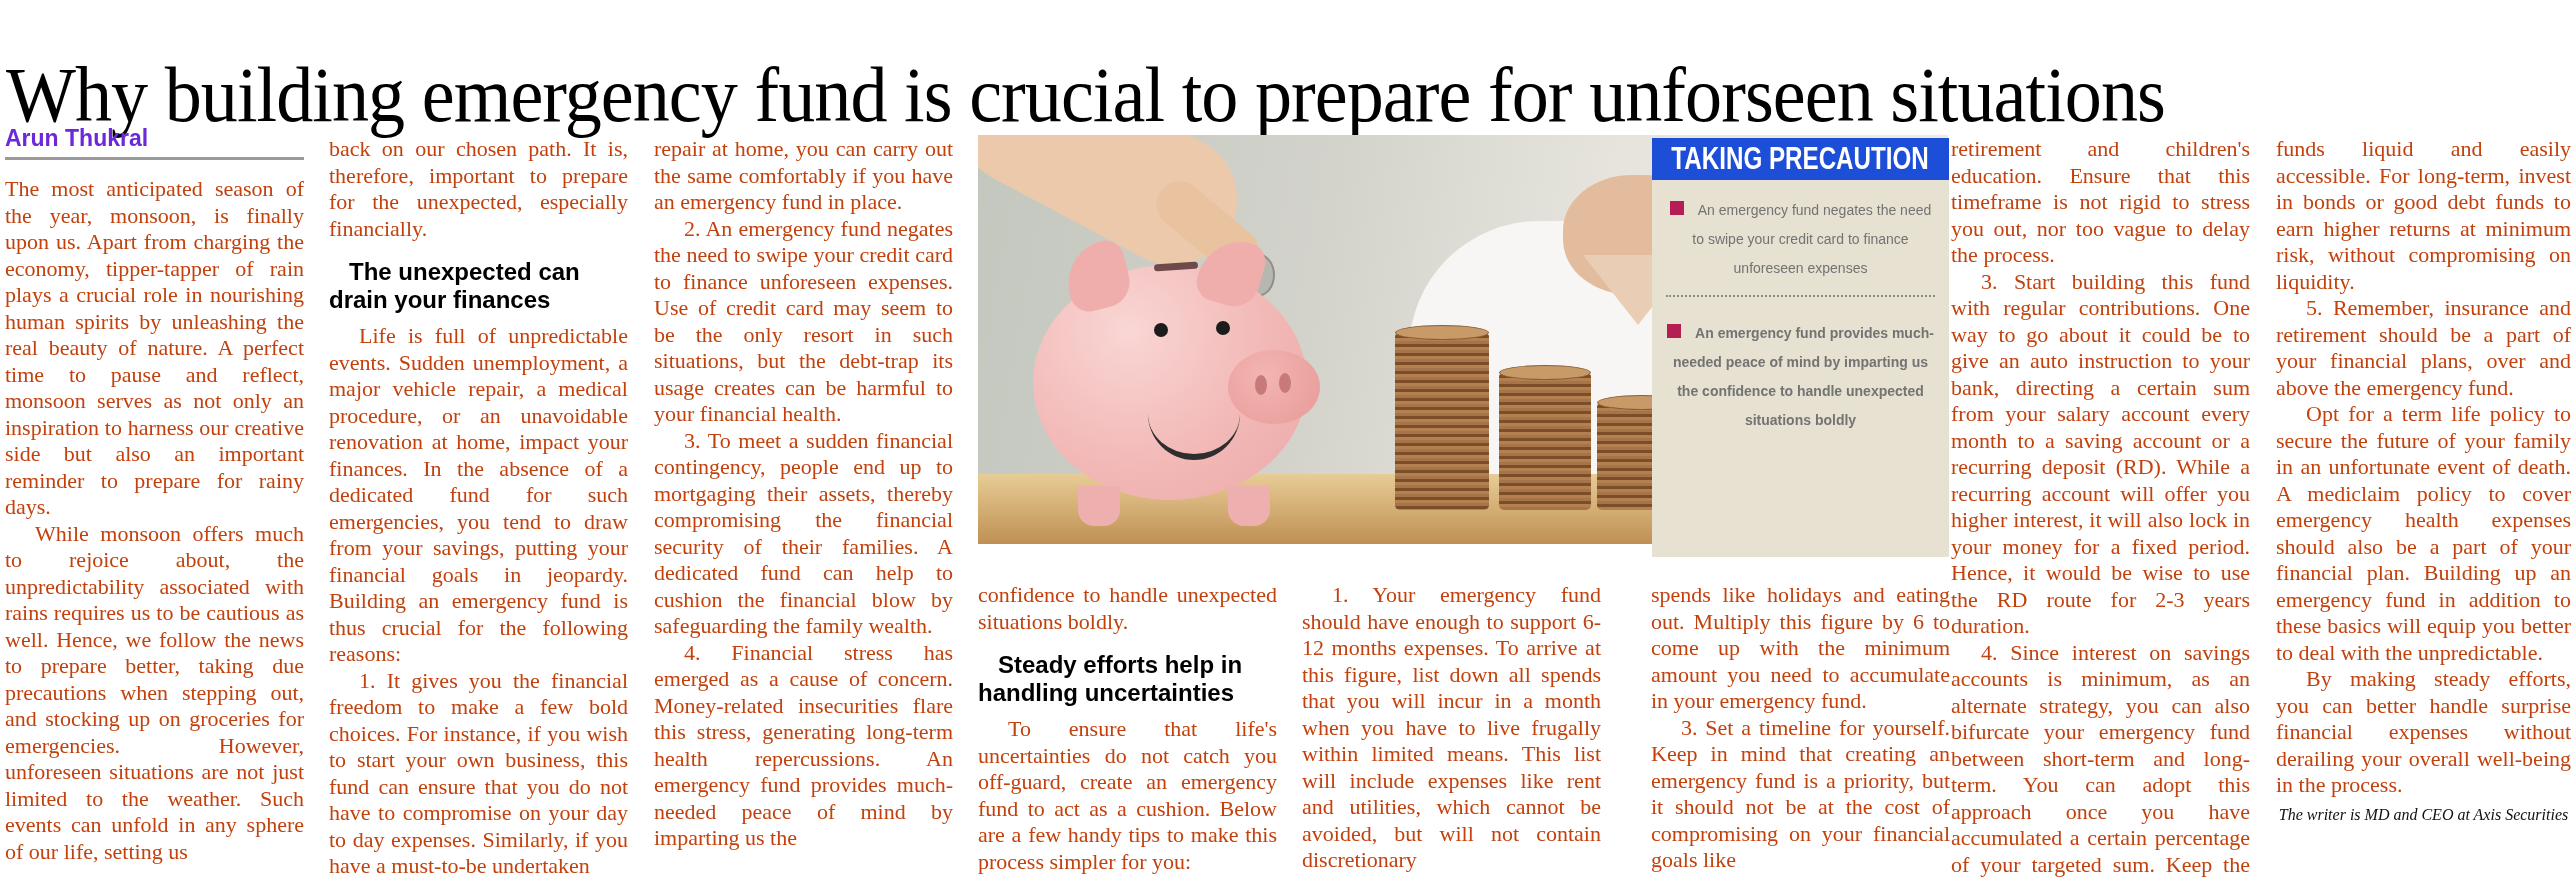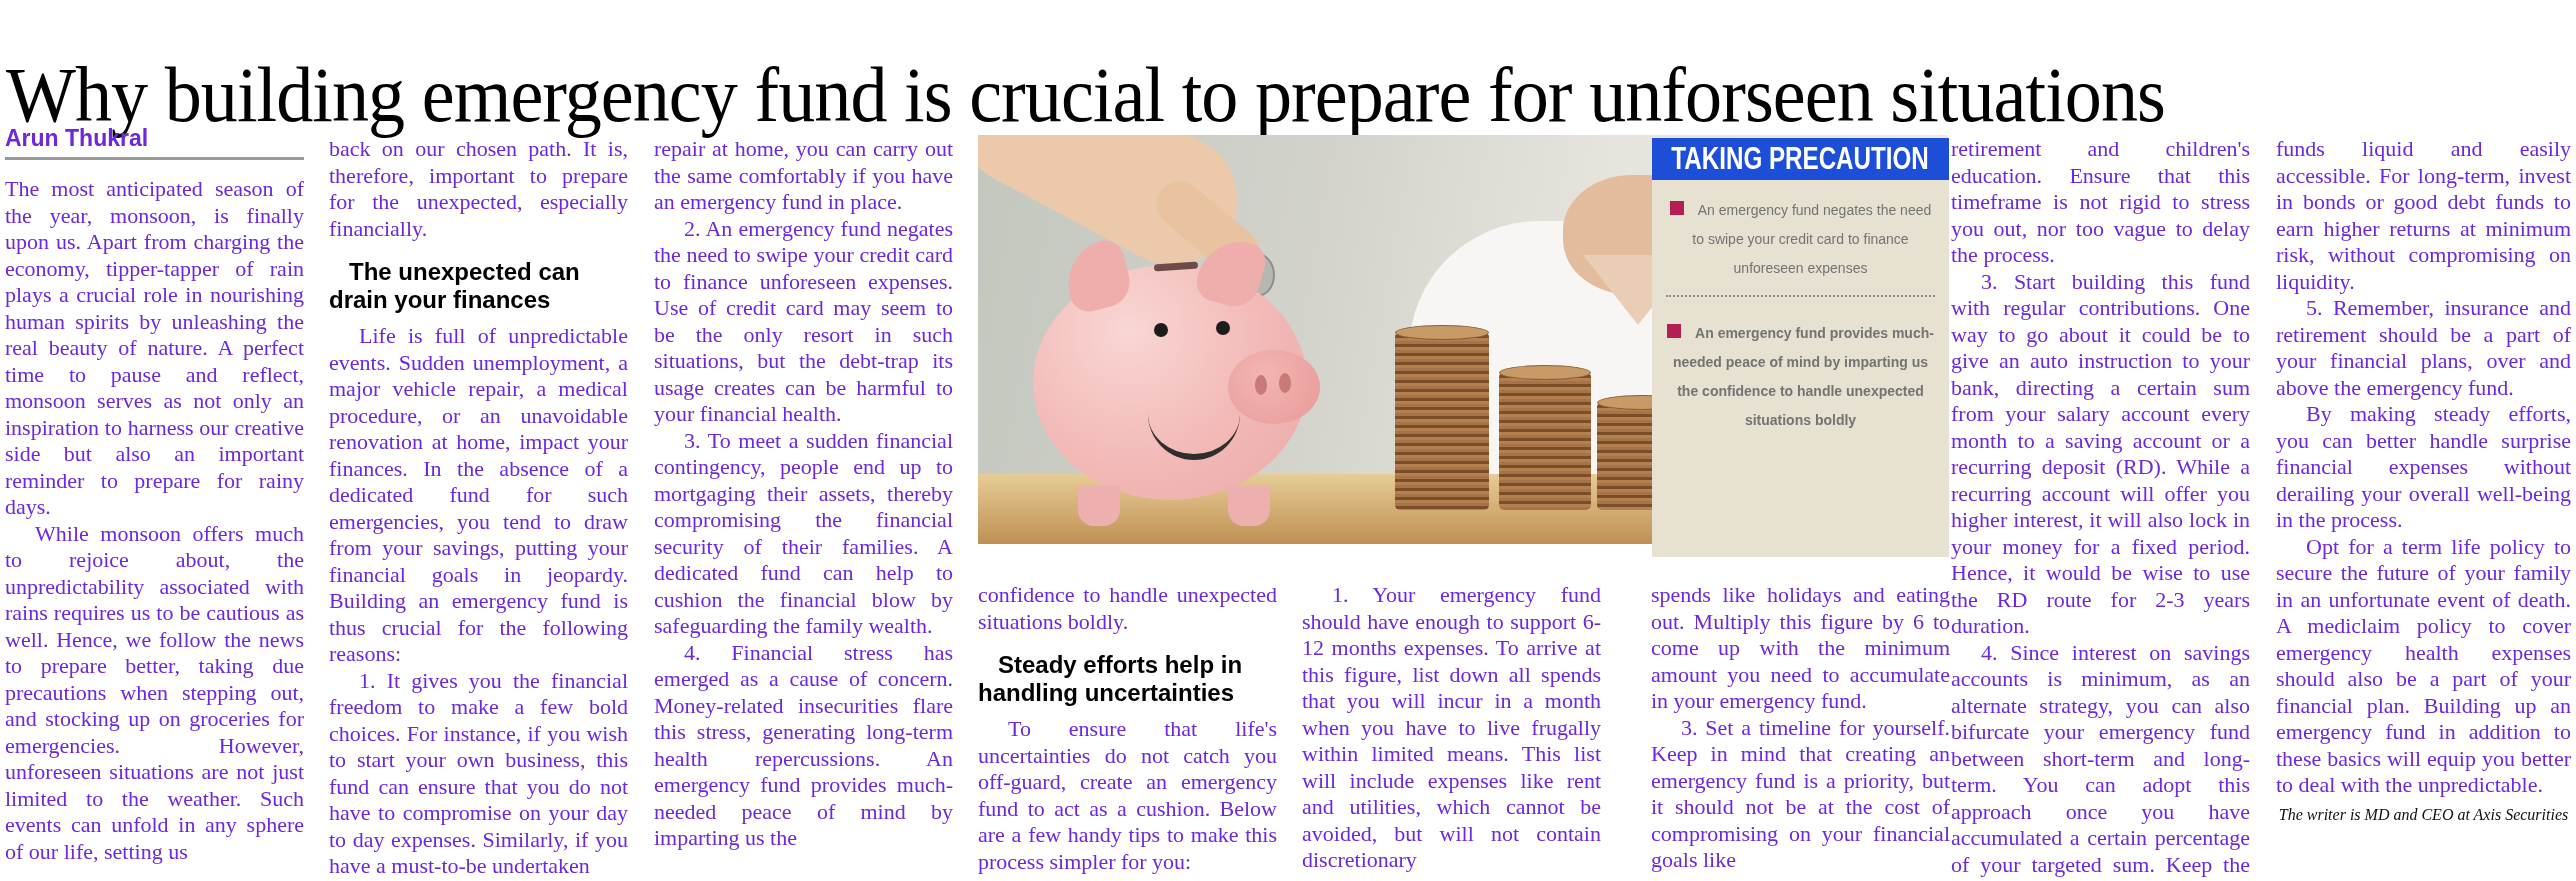--- a/index.html
+++ b/index.html
@@ -14,21 +14,21 @@
   
   .col{position:absolute;width:299px;overflow:hidden;}
   .col-tall{top:126px;height:756px;}
   .col-short{top:582px;height:299px;}
 
   .byline{font-family:"Liberation Sans", sans-serif;font-weight:bold;font-size:23px;
     color:#6d28d9;margin:0 0 6px 0;line-height:1.1;}
   .byline-rule{height:3px;background:#9a9a9a;border:0;margin:6px 0 16px 0;width:100%;}
 
   .article-p{margin:0;font-size:22px;line-height:26.5px;text-align:justify;
-    font-family:"Liberation Serif", serif;color:#6d28d9;}
+    font-family:"Liberation Serif", serif;color:#c2410c;}
   .article-p.ind{text-indent:30px;}
   .subhead{font-family:"Liberation Sans", sans-serif;font-weight:bold;font-size:24px;
     line-height:28px;color:#000;margin:16px 0 9px 0;text-indent:20px;text-align:left;}
   .signature{margin:2px 0 0 0;font-size:16px;line-height:27px;font-style:italic;
     text-align:center;font-family:"Liberation Serif", serif;}
 
   
   #photo{position:absolute;left:978px;top:135px;width:970px;height:409px;overflow:hidden;
     background:linear-gradient(100deg,#c3c7be 0%,#d3d3cc 35%,#e6e4dd 62%,#efece6 100%);}
   .photo-person{position:absolute;right:-60px;top:86px;width:599px;height:329px;
@@ -174,19 +174,19 @@
     </div>
 
   <div class="col col-tall" style="left:1951px;padding-top:10px;">
       <p class="article-p">retirement and children's education. Ensure that this timeframe is not rigid to stress you out, nor too vague to delay the process.</p>
       <p class="article-p ind">3. Start building this fund with regular contributions. One way to go about it could be to give an auto instruction to your bank, directing a certain sum from your salary account every month to a saving account or a recurring deposit (RD). While a recurring account will offer you higher interest, it will also lock in your money for a fixed period. Hence, it would be wise to use the RD route for 2-3 years duration.</p>
       <p class="article-p ind">4. Since interest on savings accounts is minimum, as an alternate strategy, you can also bifurcate your emergency fund between short-term and long-term. You can adopt this approach once you have accumulated a certain percentage of your targeted sum. Keep the short-term</p>
     </div>
   <div class="col col-tall" style="left:2276px;width:295px;padding-top:10px;">
       <p class="article-p">funds liquid and easily accessible. For long-term, invest in bonds or good debt funds to earn higher returns at minimum risk, without compromising on liquidity.</p>
       <p class="article-p ind">5. Remember, insurance and retirement should be a part of your financial plans, over and above the emergency fund.</p>
+      <p class="article-p ind">Opt for a term life policy to secure the future of your family in an unfortunate event of death. A mediclaim policy to cover emergency health expenses should also be a part of your financial plan. Building up an emergency fund in addition to these basics will equip you better to deal with the unpredictable.</p>
       <p class="article-p ind">By making steady efforts, you can better handle surprise financial expenses without derailing your overall well-being in the process.</p>
-      <p class="article-p ind">Opt for a term life policy to secure the future of your family in an unfortunate event of death. A mediclaim policy to cover emergency health expenses should also be a part of your financial plan. Building up an emergency fund in addition to these basics will equip you better to deal with the unpredictable.</p>
       <p class="signature">The writer is MD and CEO at Axis Securities</p>
     </div>
 
 </div>
 
 
 </body></html>

